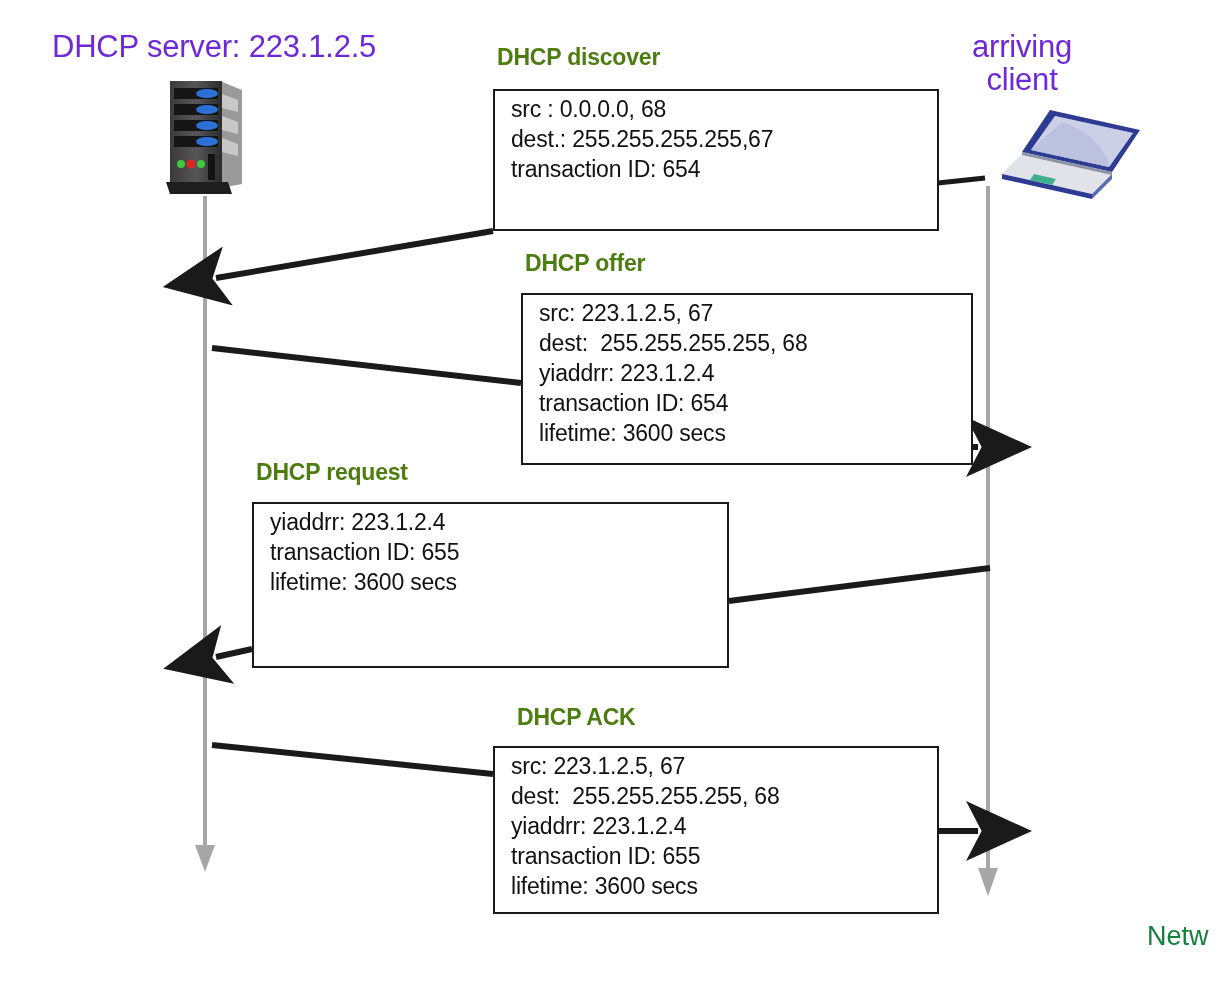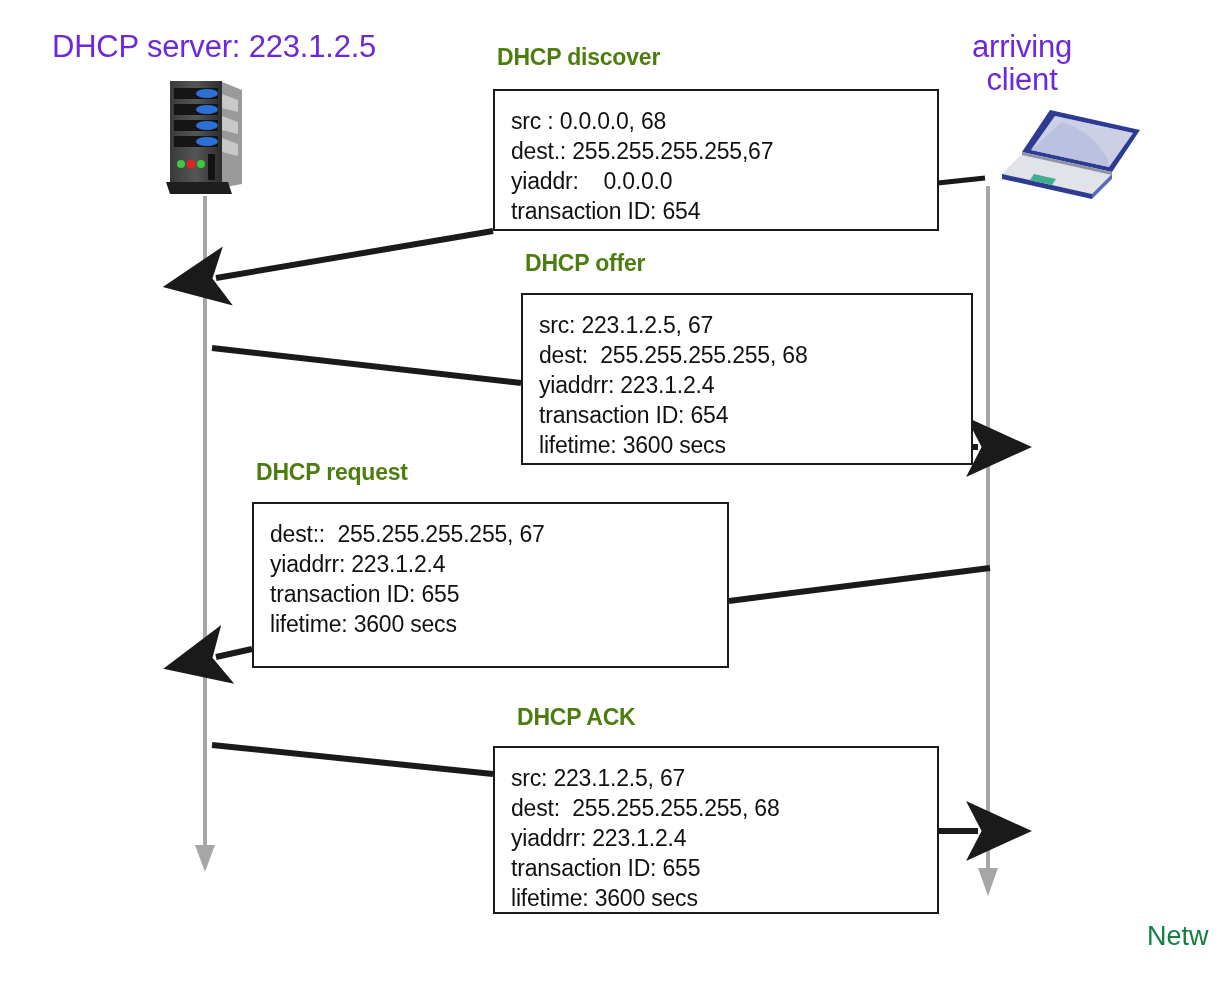--- a/index.html
+++ b/index.html
@@ -45,21 +45,21 @@
     font-size: 23px;
     font-weight: bold;
     letter-spacing: -0.2px;
     white-space: nowrap;
   }
   .msg-box {
     position: absolute;
     border: 2.5px solid #1a1a1a;
     background: #ffffff;
     box-sizing: border-box;
-    padding: 15px 0 8px 16px;
+    padding: 3px 0 8px 16px;
   }
   .msg-box .line {
     color: #111111;
     font-size: 23px;
     line-height: 30px;
     white-space: pre;
     letter-spacing: -0.2px;
   }
   
   #footer-text {
@@ -178,36 +178,34 @@
     </svg>
   </div>
 
   <div class="endpoint-label" id="server-label">DHCP server: 223.1.2.5</div>
   <div class="endpoint-label" id="client-label">arriving client</div>
 
   <div class="msg-title" style="left:497px; top:44px;">DHCP discover</div>
   <div class="msg-box" style="left:493px; top:89px; width:446px; height:142px;">
     <div class="line">src : 0.0.0.0, 68</div>
     <div class="line">dest.: 255.255.255.255,67</div>
-    <div class="line">yiaddr:    0.0.0.0</div>
     <div class="line">transaction ID: 654</div>
   </div>
 
   <div class="msg-title" style="left:525px; top:250px;">DHCP offer</div>
   <div class="msg-box" style="left:521px; top:293px; width:452px; height:172px;">
     <div class="line">src: 223.1.2.5, 67</div>
     <div class="line">dest:  255.255.255.255, 68</div>
     <div class="line">yiaddrr: 223.1.2.4</div>
     <div class="line">transaction ID: 654</div>
     <div class="line">lifetime: 3600 secs</div>
   </div>
 
   <div class="msg-title" style="left:256px; top:459px;">DHCP request</div>
   <div class="msg-box" style="left:252px; top:502px; width:477px; height:166px;">
-    <div class="line">dest::  255.255.255.255, 67</div>
     <div class="line">yiaddrr: 223.1.2.4</div>
     <div class="line">transaction ID: 655</div>
     <div class="line">lifetime: 3600 secs</div>
   </div>
 
   <div class="msg-title" style="left:517px; top:704px;">DHCP ACK</div>
   <div class="msg-box" style="left:493px; top:746px; width:446px; height:168px;">
     <div class="line">src: 223.1.2.5, 67</div>
     <div class="line">dest:  255.255.255.255, 68</div>
     <div class="line">yiaddrr: 223.1.2.4</div>

